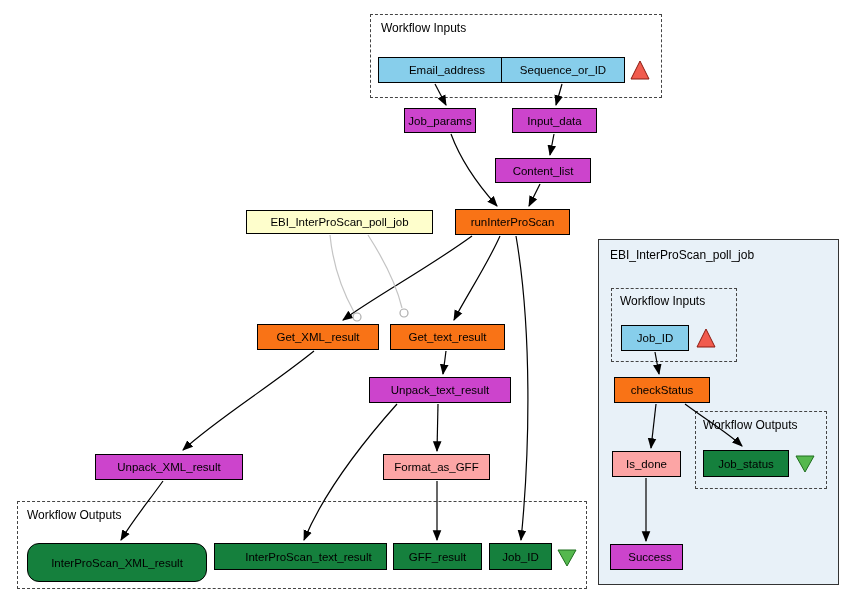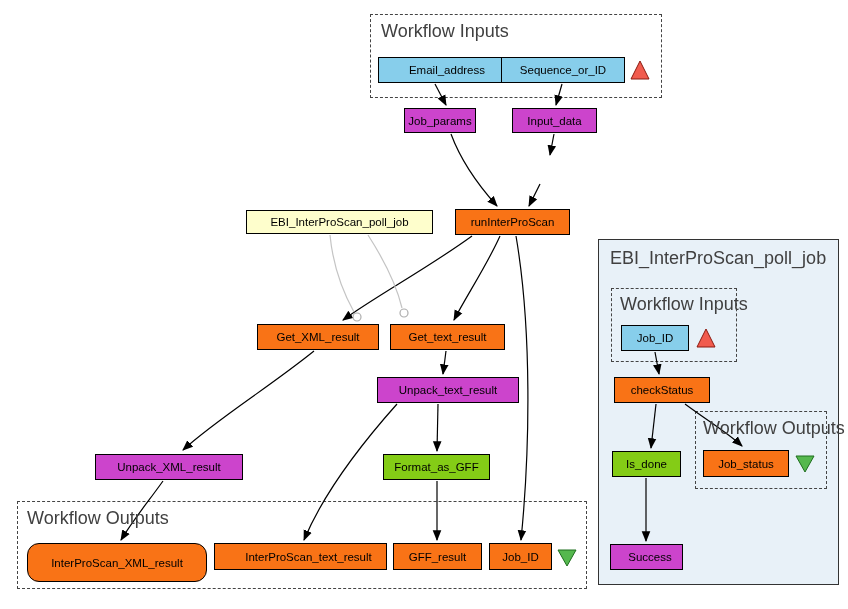--- a/index.html
+++ b/index.html
@@ -5,32 +5,32 @@
   html,body{margin:0;padding:0;background:#ffffff;}
   .canvas{
     position:relative;width:848px;height:609px;background:#ffffff;
     font-family:"Liberation Sans","DejaVu Sans",sans-serif;overflow:hidden;
   }
   .edges{position:absolute;left:0;top:0;z-index:2;}
   .group{position:absolute;z-index:1;box-sizing:border-box;}
   .dashed{border:1px dashed #444;}
   .panel{border:1px solid #333;background:#E8F1F8;}
   .group-label{
-    position:absolute;z-index:3;font-size:18px;color:#404040;white-space:nowrap;
+    position:absolute;z-index:3;font-size:12px;color:#000000;white-space:nowrap;
   }
   .node{
     position:absolute;z-index:3;box-sizing:border-box;border:1px solid #000;
     display:flex;align-items:center;justify-content:center;
     font-size:11.5px;color:#000;white-space:nowrap;overflow:hidden;
   }
   .n-input{background:#87CEEB;}
-  .n-output{background:#f97316;}
+  .n-output{background:#15803d;}
   .n-magenta{background:#CC44CC;}
   .n-green{background:#f97316;}
-  .n-tan{background:#84cc16;}
+  .n-tan{background:#fca5a5;}
   .n-yellow{background:#FEFECC;}
   .tri{position:absolute;z-index:3;}
 </style>
 </head>
 <body>
 
 <div class="canvas">
 
   <div class="group dashed" style="left:370px;top:14px;width:292px;height:84px;"></div>
   <span class="group-label" style="left:381px;top:21px;">Workflow Inputs</span>
@@ -84,26 +84,27 @@
   </svg>
 
   <div class="node n-input" style="left:378px;top:57px;width:138px;height:26px;">Email_address</div>
   <div class="node n-input" style="left:501px;top:57px;width:124px;height:26px;">Sequence_or_ID</div>
   <svg class="tri" style="left:629px;top:58px;" width="22" height="24">
     <polygon points="11,3 20,21 2,21" fill="#F15B4E" stroke="#8B1A10"></polygon>
   </svg>
 
   <div class="node n-magenta" style="left:404px;top:108px;width:72px;height:25px;">Job_params</div>
   <div class="node n-magenta" style="left:512px;top:108px;width:85px;height:25px;">Input_data</div>
+  <div class="node n-magenta" style="left:495px;top:158px;width:96px;height:25px;">Content_list</div>
   <div class="node n-green" style="left:455px;top:209px;width:115px;height:26px;">runInterProScan</div>
   <div class="node n-yellow" style="left:246px;top:210px;width:187px;height:24px;">EBI_InterProScan_poll_job</div>
 
   <div class="node n-green" style="left:257px;top:324px;width:122px;height:26px;">Get_XML_result</div>
   <div class="node n-green" style="left:390px;top:324px;width:115px;height:26px;">Get_text_result</div>
-  <div class="node n-magenta" style="left:369px;top:377px;width:142px;height:26px;margin-left:8px;">Unpack_text_result</div>
+  <div class="node n-magenta" style="left:369px;top:377px;width:142px;height:26px;">Unpack_text_result</div>
   <div class="node n-magenta" style="left:95px;top:454px;width:148px;height:26px;">Unpack_XML_result</div>
   <div class="node n-tan" style="left:383px;top:454px;width:107px;height:26px;">Format_as_GFF</div>
 
   <div class="node n-output" style="left:27px;top:543px;width:180px;height:39px;border-radius:12px;">InterProScan_XML_result</div>
   <div class="node n-output" style="left:214px;top:543px;width:173px;height:27px;padding-left:16px;">InterProScan_text_result</div>
   <div class="node n-output" style="left:393px;top:543px;width:89px;height:27px;">GFF_result</div>
   <div class="node n-output" style="left:489px;top:543px;width:63px;height:27px;">Job_ID</div>
   <svg class="tri" style="left:556px;top:547px;" width="22" height="22">
     <polygon points="2,3 20,3 11,19" fill="#55B84E" stroke="#1E6E1E"></polygon>
   </svg>

